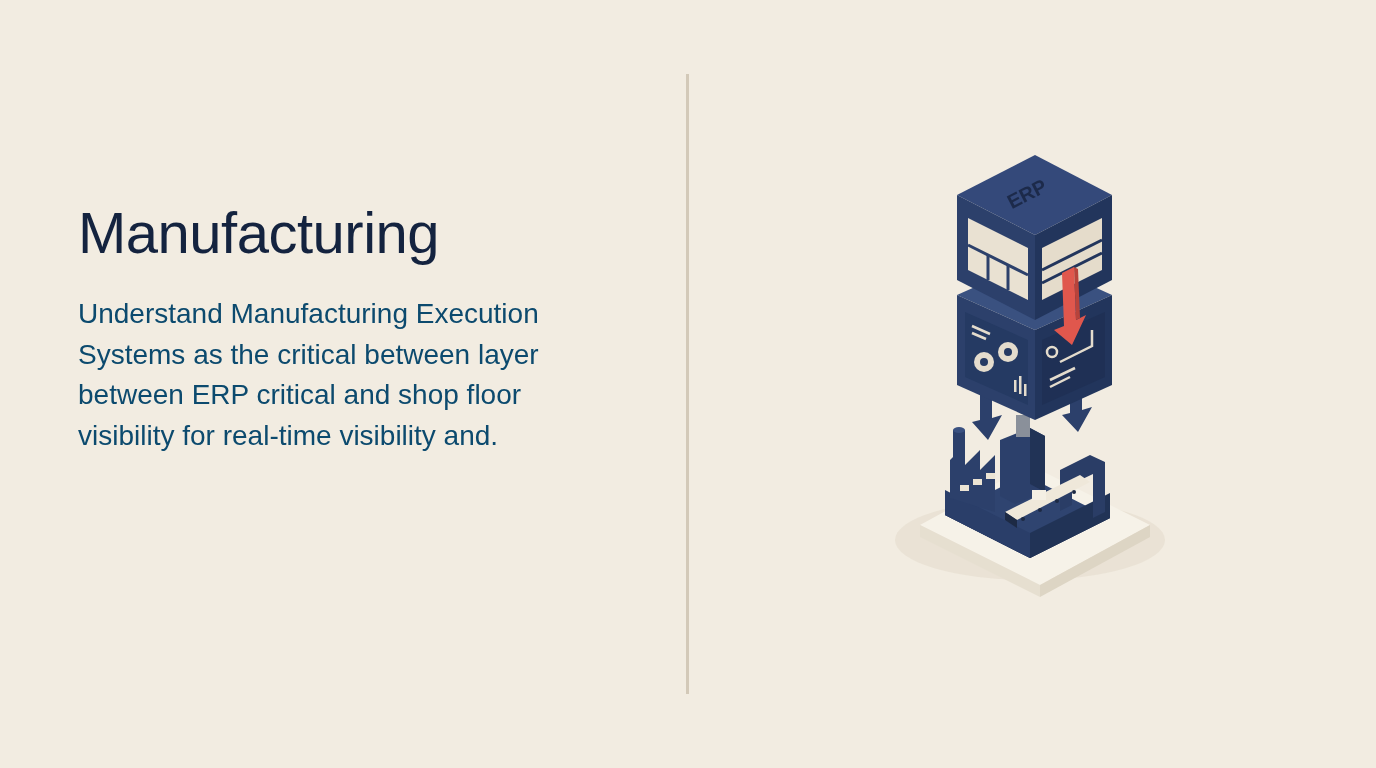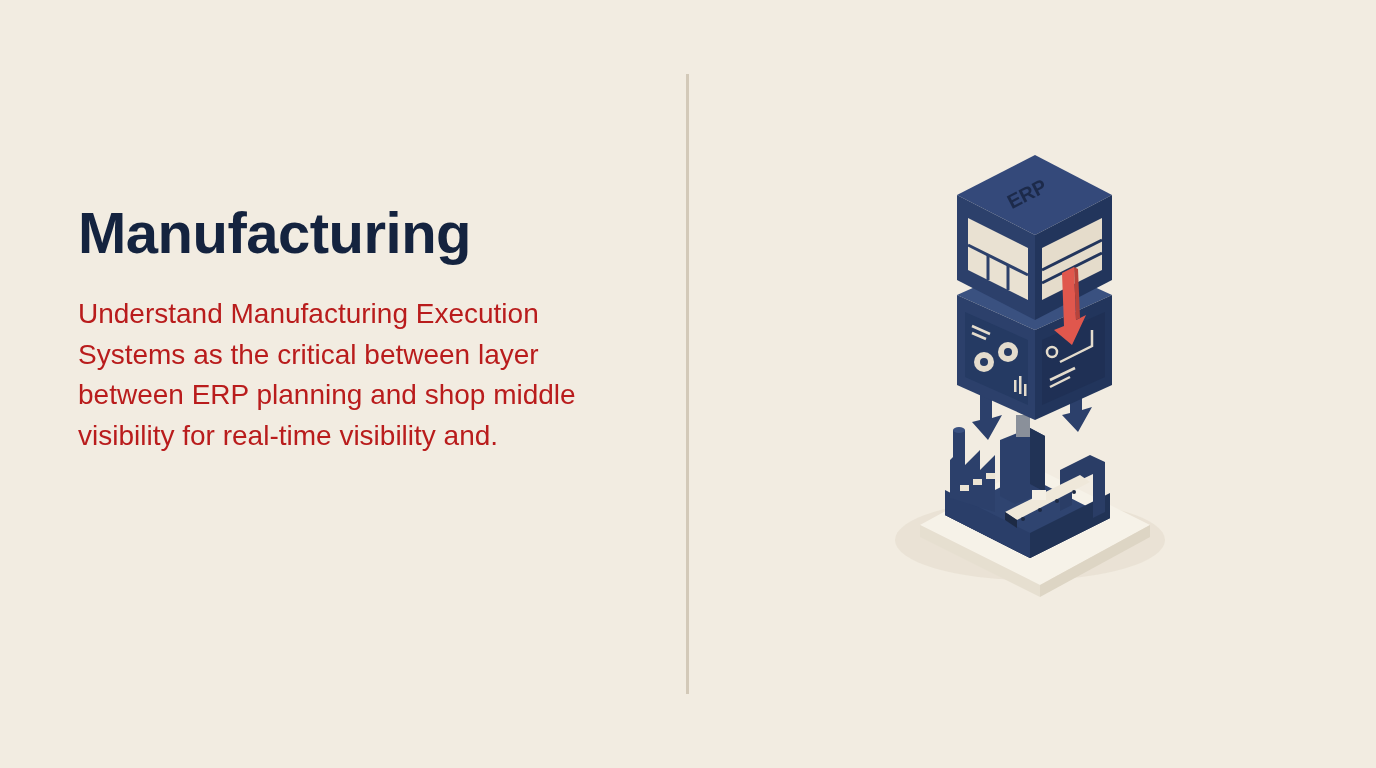--- a/index.html
+++ b/index.html
@@ -5,45 +5,45 @@
   html, body { margin: 0; padding: 0; }
   body {
     width: 1376px; height: 768px; overflow: hidden;
     background: #f2ece1;
     font-family: "Liberation Sans", sans-serif;
     position: relative;
   }
   .slide { position: absolute; inset: 0; }
   .left { position: absolute; left: 78px; top: 200px; width: 580px; }
   .title {
-    margin: 0; color: #14233f; font-weight: 700;
+    margin: 0; color: #14233f; font-weight: 400;
     font-size: 58px; line-height: 66px; letter-spacing: -0.5px;
   }
   .subtitle {
-    margin: 28px 0 0 0; color: #b91c1c;
+    margin: 28px 0 0 0; color: #0c4a6e;
     font-size: 28px; line-height: 40.5px; font-weight: 400;
   }
   .divider {
     position: absolute; left: 686px; top: 74px;
     width: 3px; height: 620px; background: #d3c9b8;
   }
   .illustration { position: absolute; left: 880px; top: 140px; width: 300px; height: 470px; }
 </style>
 </head>
 <body>
 
 <div class="slide">
   <div class="left">
     <h1 class="title">
       <span>Manufacturing</span><br>
     </h1>
     <p class="subtitle">
       <span>Understand Manufacturing Execution</span><br>
       <span>Systems as the critical between layer</span><br>
-      <span>between ERP planning and shop middle</span><br>
+      <span>between ERP critical and shop floor</span><br>
       <span>visibility for real-time visibility and.</span>
     </p>
   </div>
 
   <div class="divider"></div>
 
   <div class="illustration">
     <svg width="300" height="470" viewBox="0 0 300 470" xmlns="http://www.w3.org/2000/svg">
 
       <ellipse cx="150" cy="400" rx="135" ry="40" fill="#e4dccd" opacity="0.6"></ellipse>

